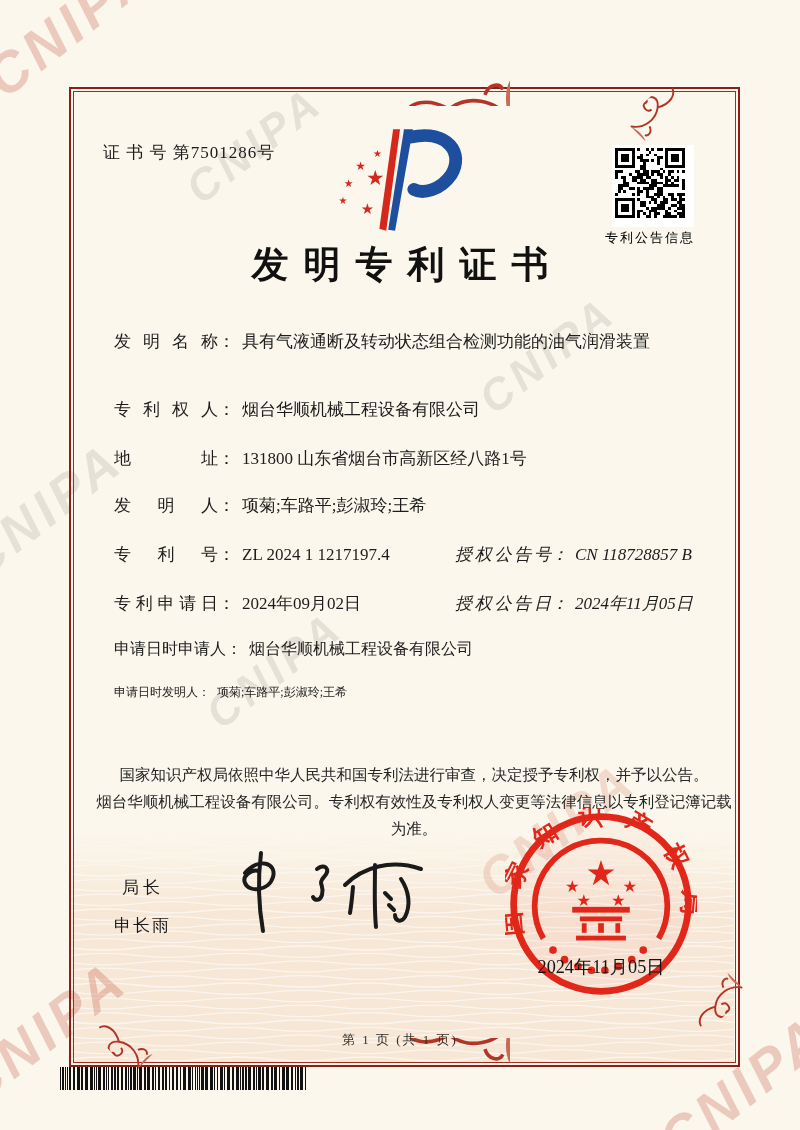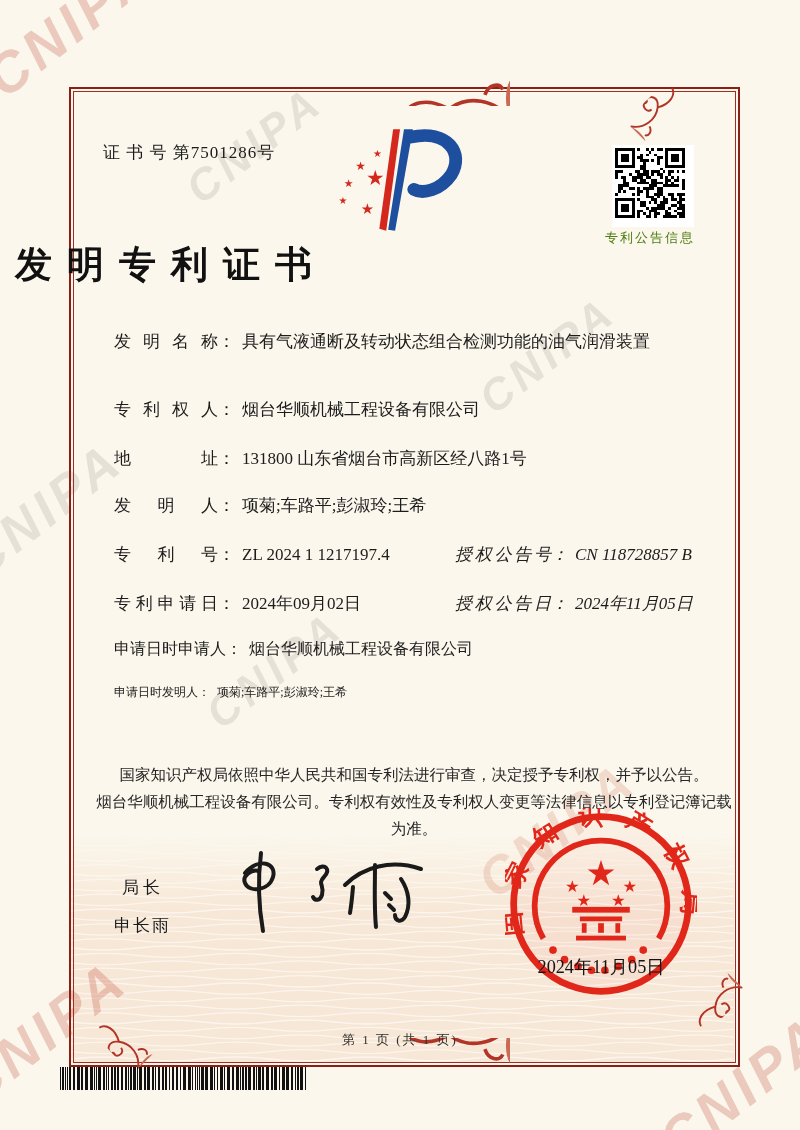--- a/index.html
+++ b/index.html
@@ -21,22 +21,22 @@
              border:2px solid #8a1f15;z-index:3;}
   .borderbox::before{content:"";position:absolute;inset:2px;border:1px solid #a12c1f;}
   .ornament{position:absolute;z-index:4;}
 
   
   .content{position:absolute;inset:0;z-index:5;}
   .cert-no{position:absolute;left:103px;top:141px;font-size:17px;letter-spacing:1px;}
   .logo{position:absolute;left:328px;top:124px;}
   .qr-wrap{position:absolute;left:612px;top:145px;width:76px;height:76px;background:#fff;padding:3px;}
   .qr-caption{position:absolute;left:594px;top:229px;width:112px;text-align:center;
-              font-size:13px;letter-spacing:2px;color:#4d7c0f;}
-  .title{position:absolute;left:0;top:240px;width:100%;
+              font-size:13px;letter-spacing:2px;color:#000000;}
+  .title{position:absolute;left:0;top:240px;width:100%;text-align:center;
          font-size:37px;font-weight:bold;letter-spacing:15px;text-indent:15px;color:#111;}
 
   .frow{position:absolute;left:114px;font-size:17px;white-space:nowrap;}
   .flabel{display:inline-block;width:104px;text-align:justify;text-align-last:justify;}
   .flabel5{display:inline-block;width:96px;text-align:justify;text-align-last:justify;}
   .fval{margin-left:7px;}
   .fcol2{position:absolute;left:341px;top:0;white-space:nowrap;font-style:italic;}
   .r0{top:330px}.r1{top:398px}.r2{top:447px}.r3{top:494px}
   .r4{top:543px}.r5{top:592px}
   .r6{top:639px;font-size:16px}.r7{top:684px;font-size:12px}

